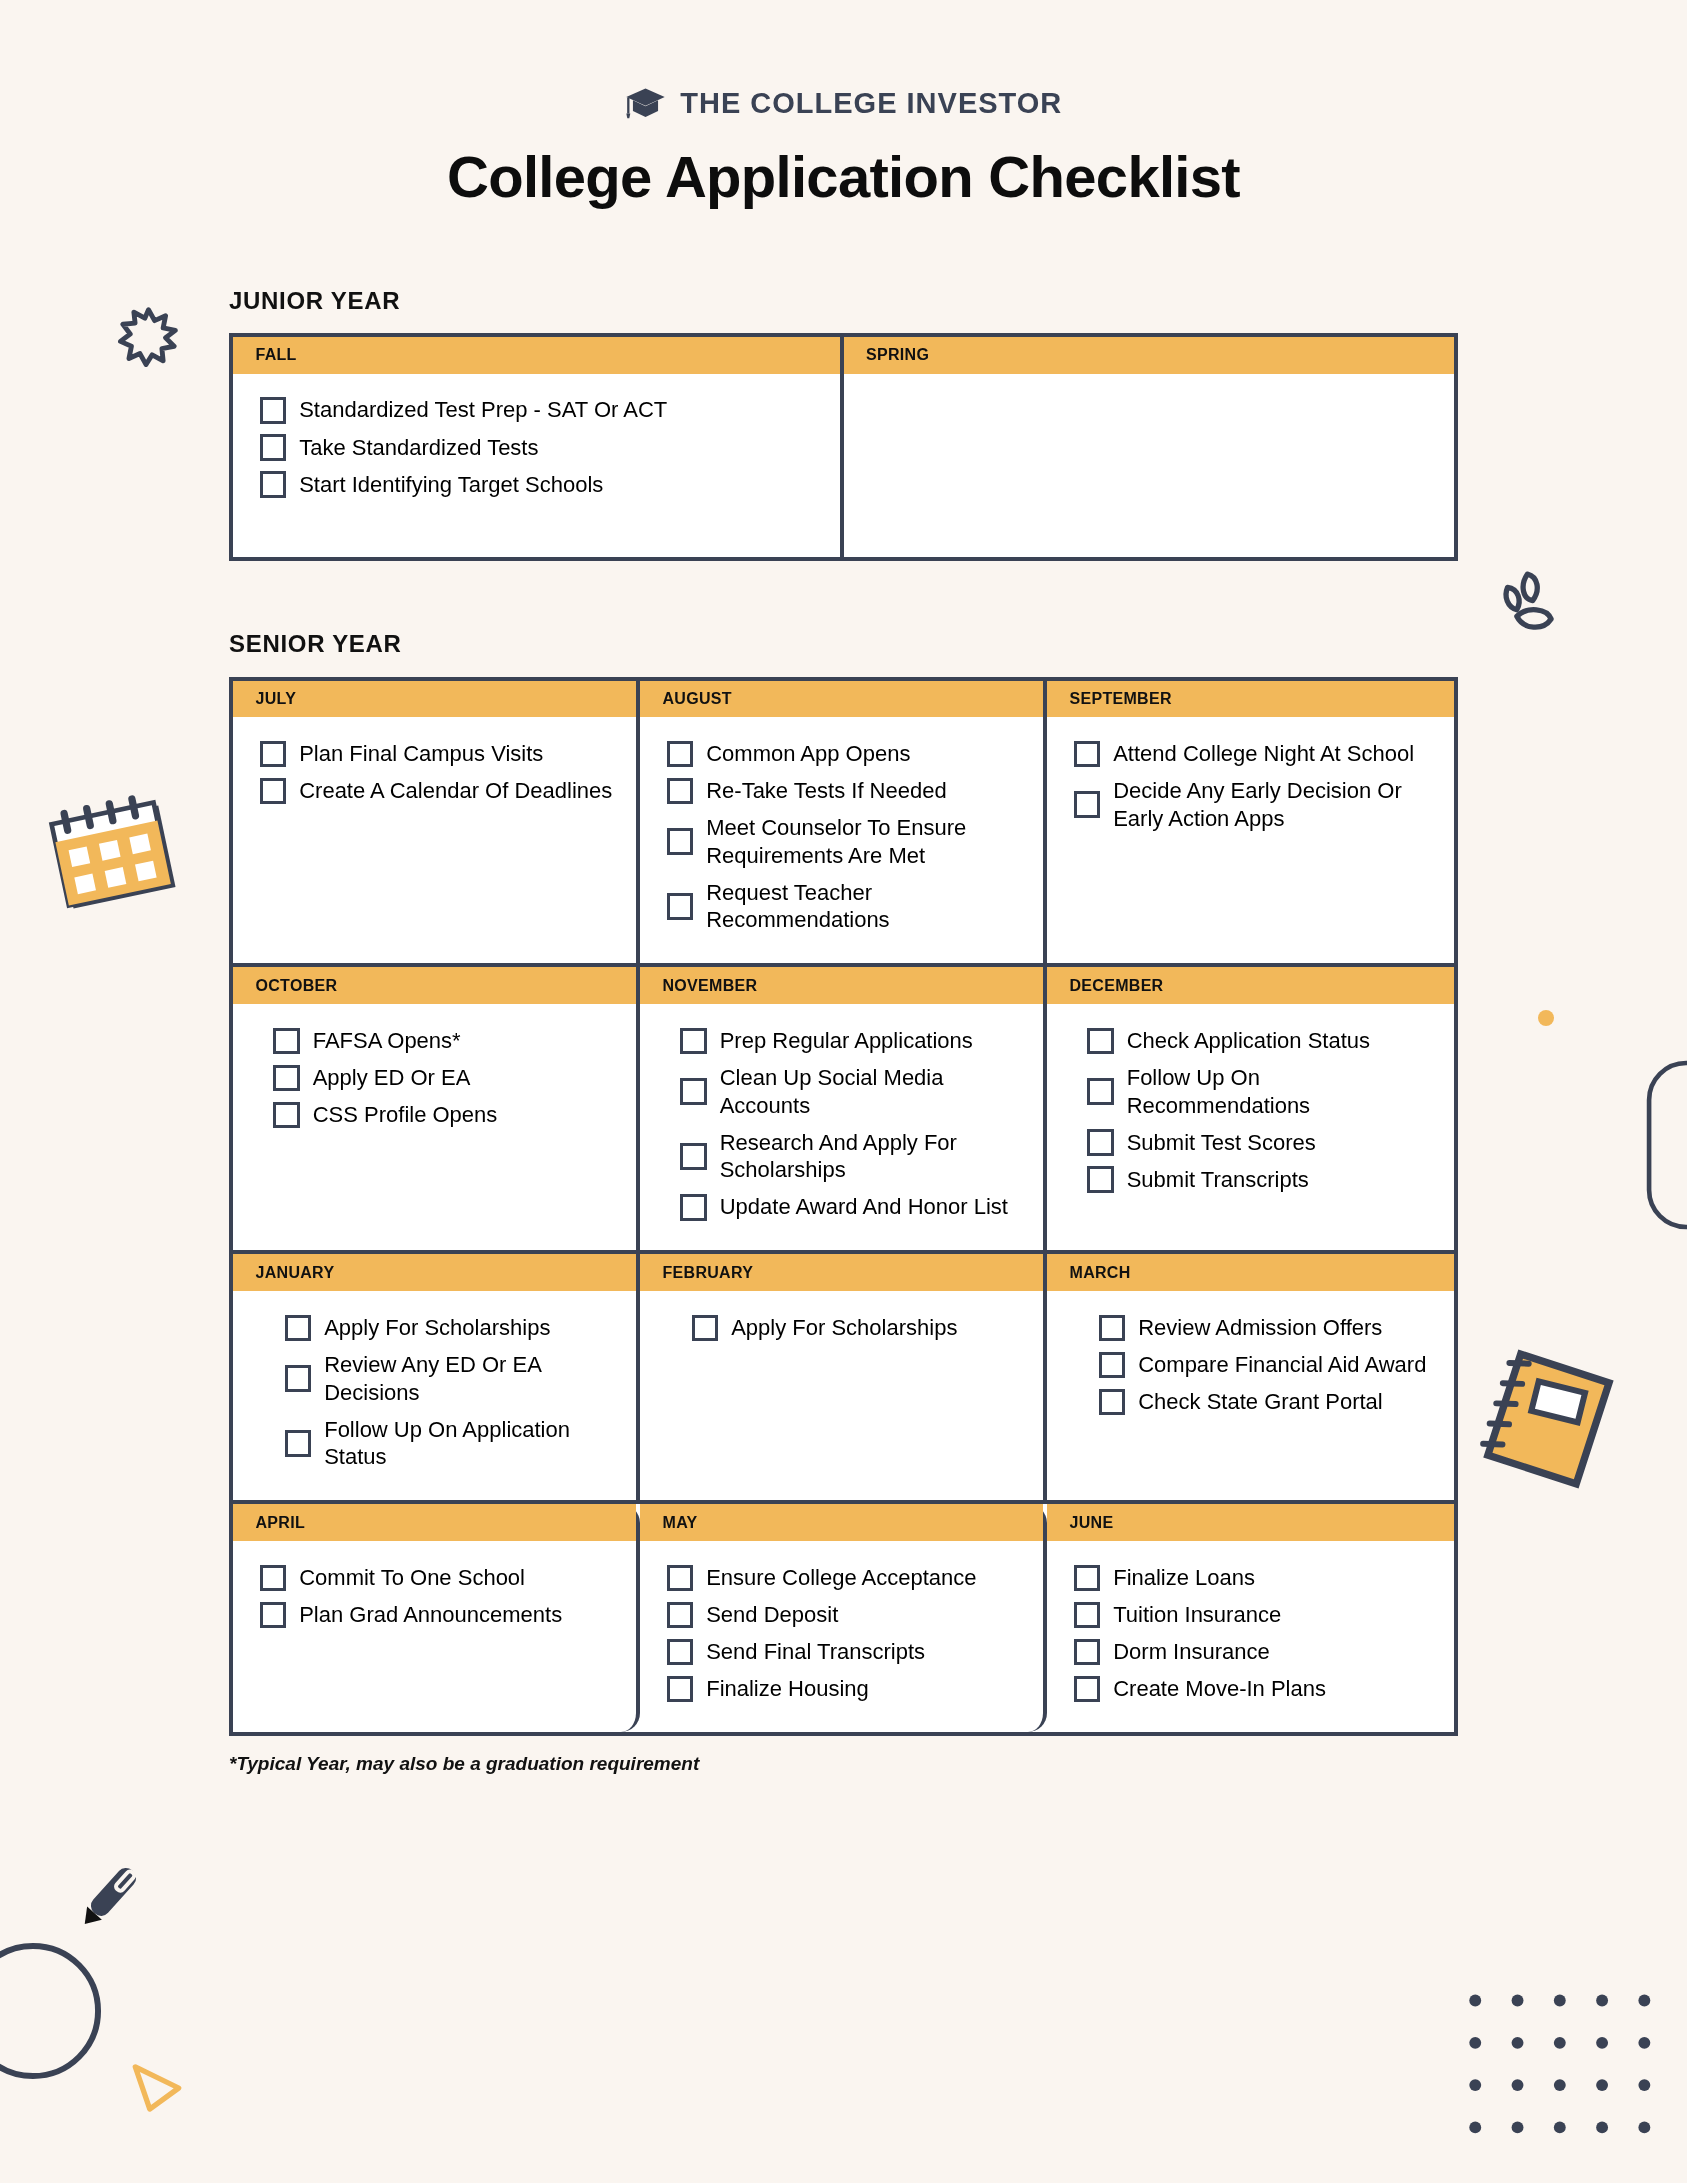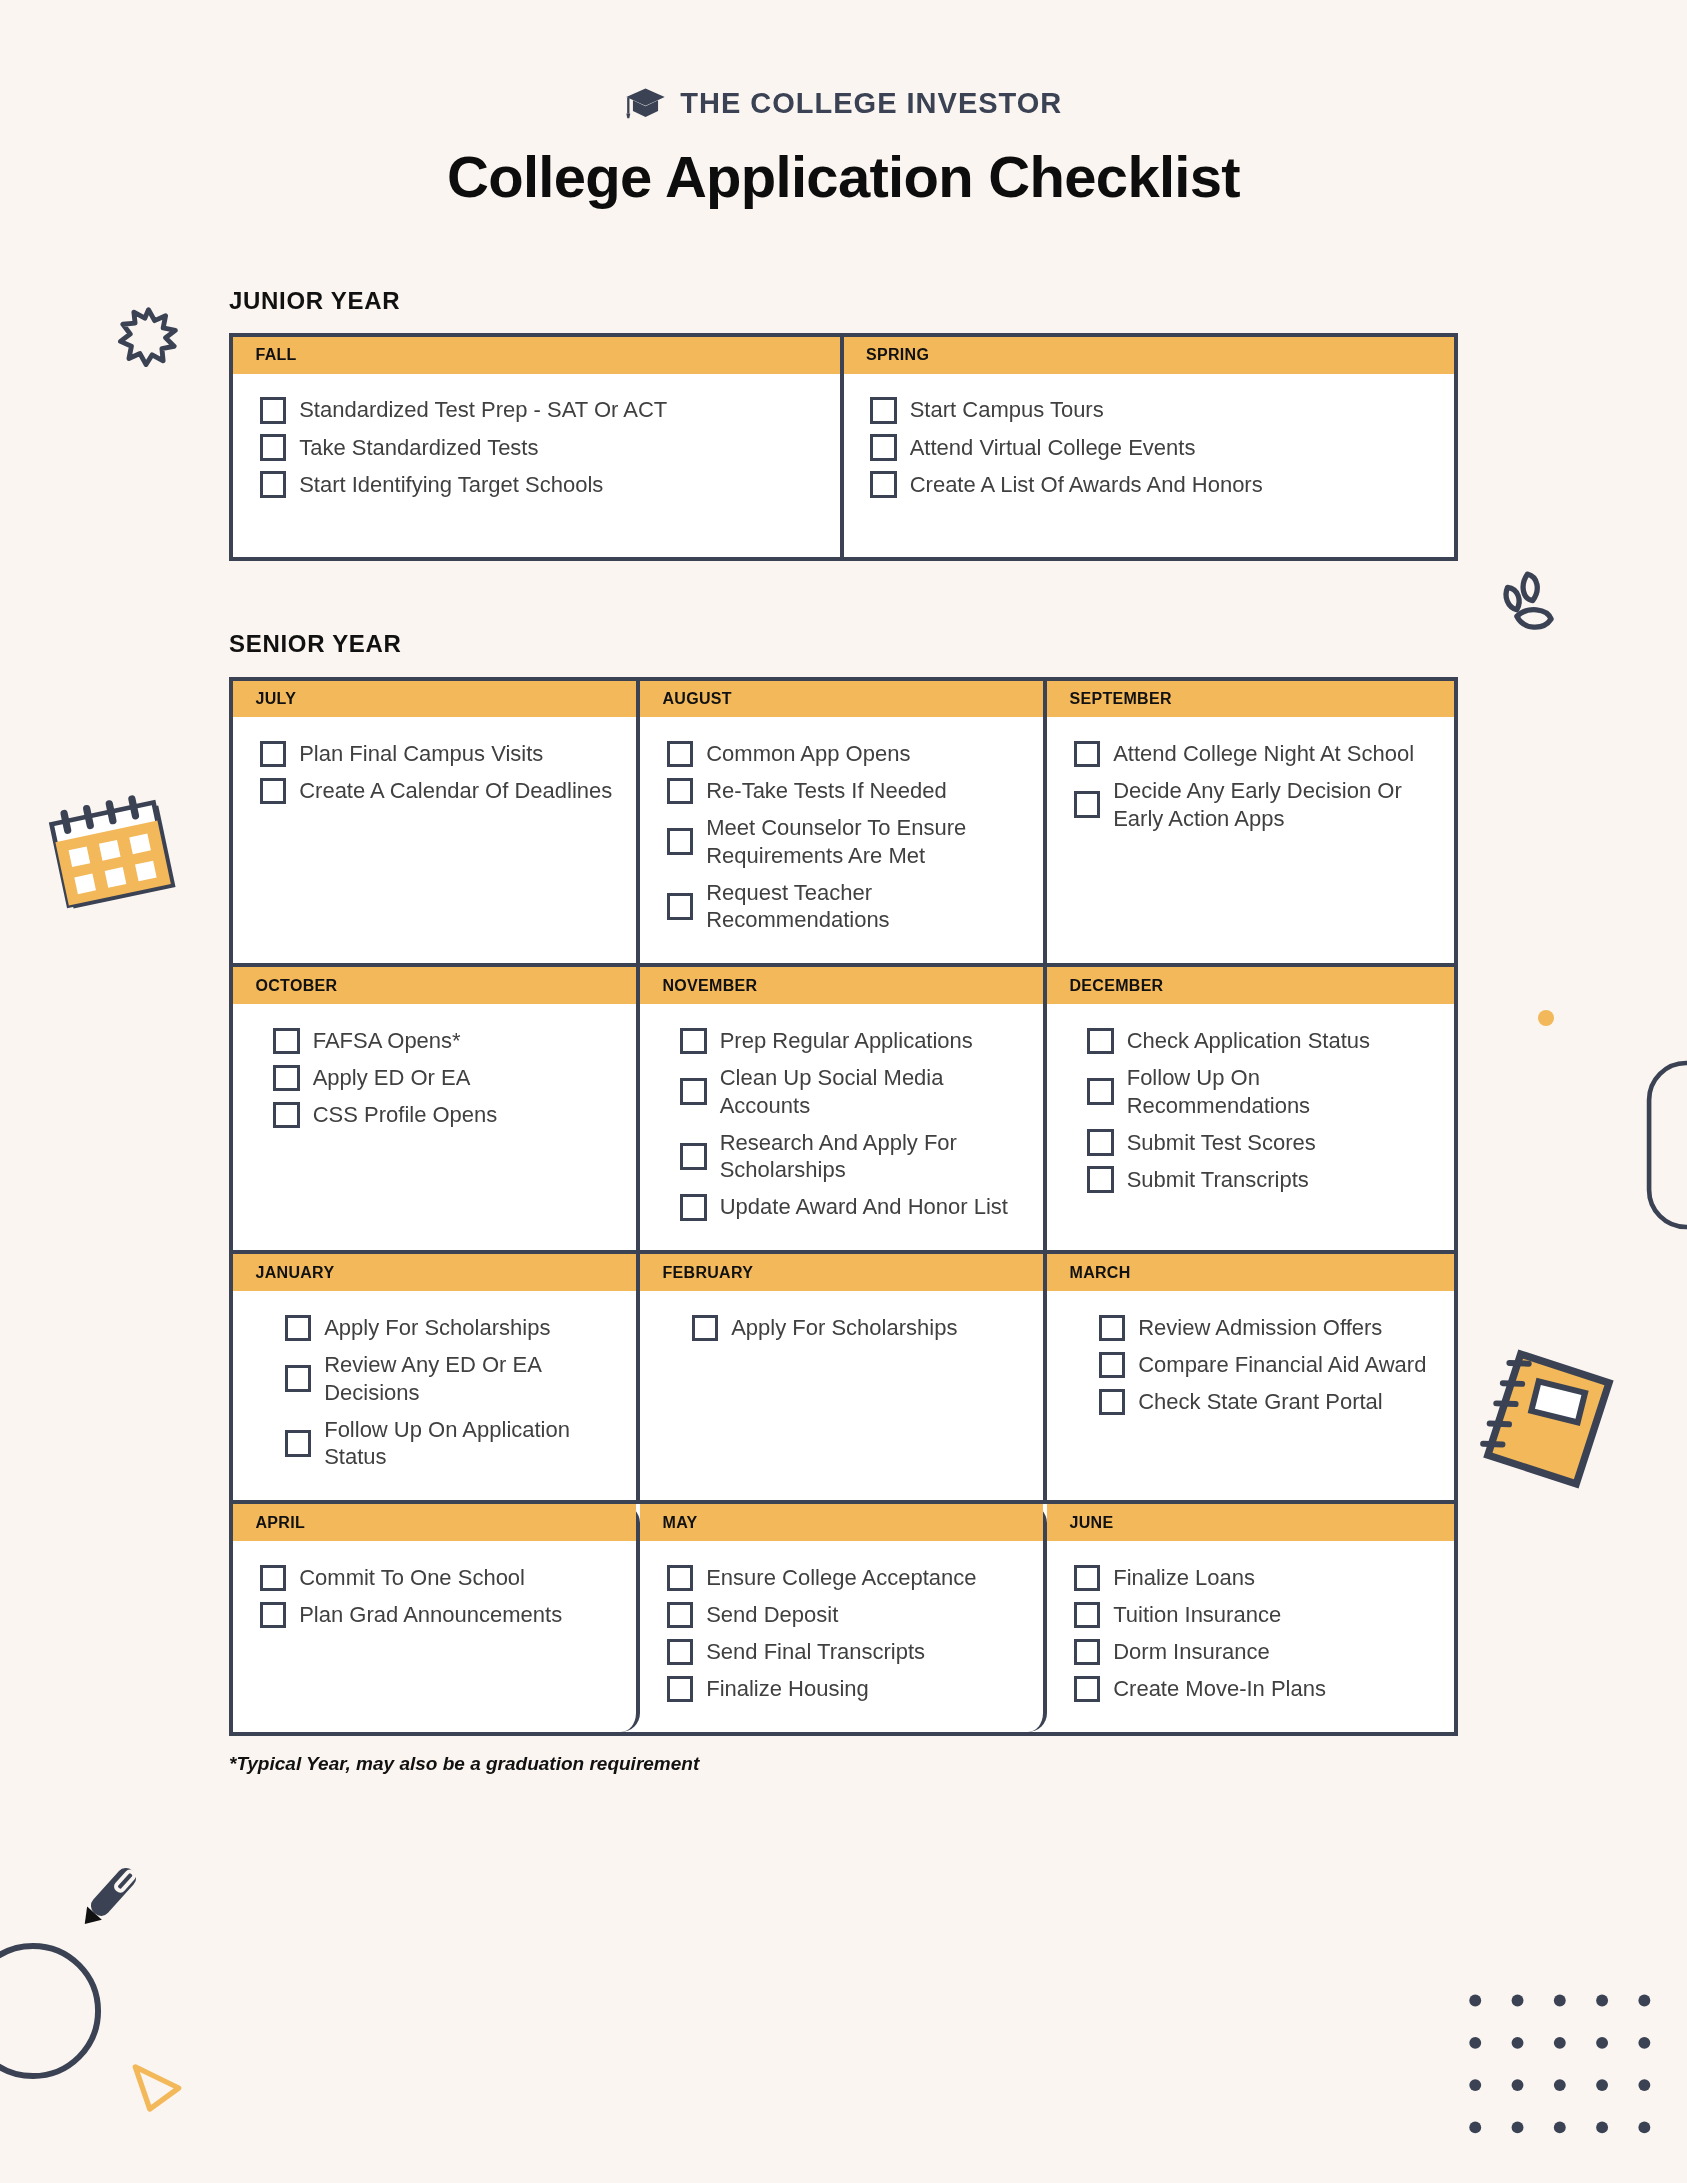--- a/index.html
+++ b/index.html
@@ -84,21 +84,21 @@
     margin-bottom: 9.3px;
   }
   .checkbox {
     flex: 0 0 auto;
     width: 26.5px; height: 26.5px;
     border: 3.3px solid #3a4254;
     background: #fff;
   }
   .task-label {
     font-size: 22px;
-    color: #404040;
+    color: #000000;
     line-height: 1.26;
   }
 
   .footnote {
     margin: 17px 16px 0 229px;
     font-size: 19px;
     font-style: italic;
     font-weight: bold;
     color: #111;
   }
@@ -236,34 +236,20 @@
         </div>
         <div class="task">
           <span class="checkbox"></span>
           <span class="task-label">Start Identifying Target Schools</span>
         </div>
       </div>
     </div>
 
     <div class="cell">
       <div class="cell-head">SPRING</div>
-      <div class="cell-body">
-        <div class="task">
-          <span class="checkbox"></span>
-          <span class="task-label">Start Campus Tours</span>
-        </div>
-        <div class="task">
-          <span class="checkbox"></span>
-          <span class="task-label">Attend Virtual College Events</span>
-        </div>
-        <div class="task">
-          <span class="checkbox"></span>
-          <span class="task-label">Create A List Of Awards And Honors</span>
-        </div>
-      </div>
     </div>
 
   </div>
 
   <h2 class="section-heading sr-heading">SENIOR YEAR</h2>
 
   <div class="grid-wrap grid-senior">
 
     <div class="cell r1">
       <div class="cell-head">JULY</div>

